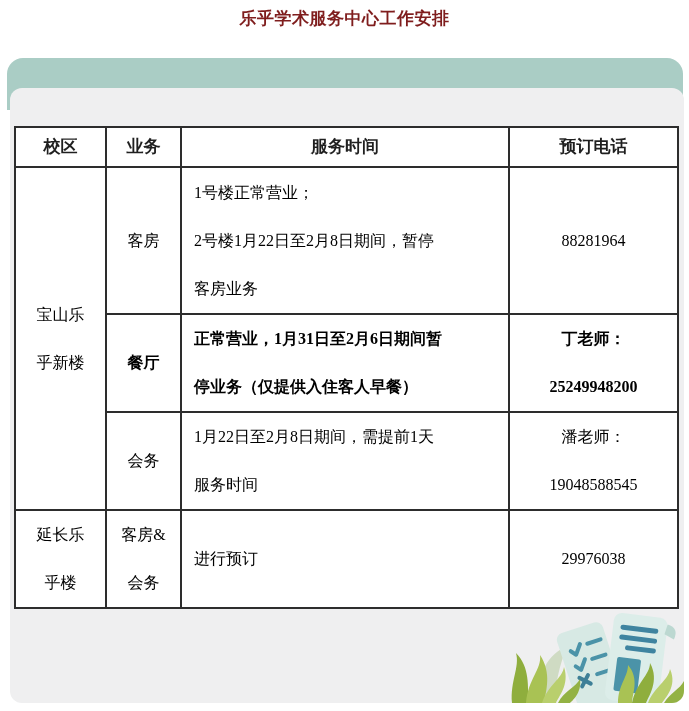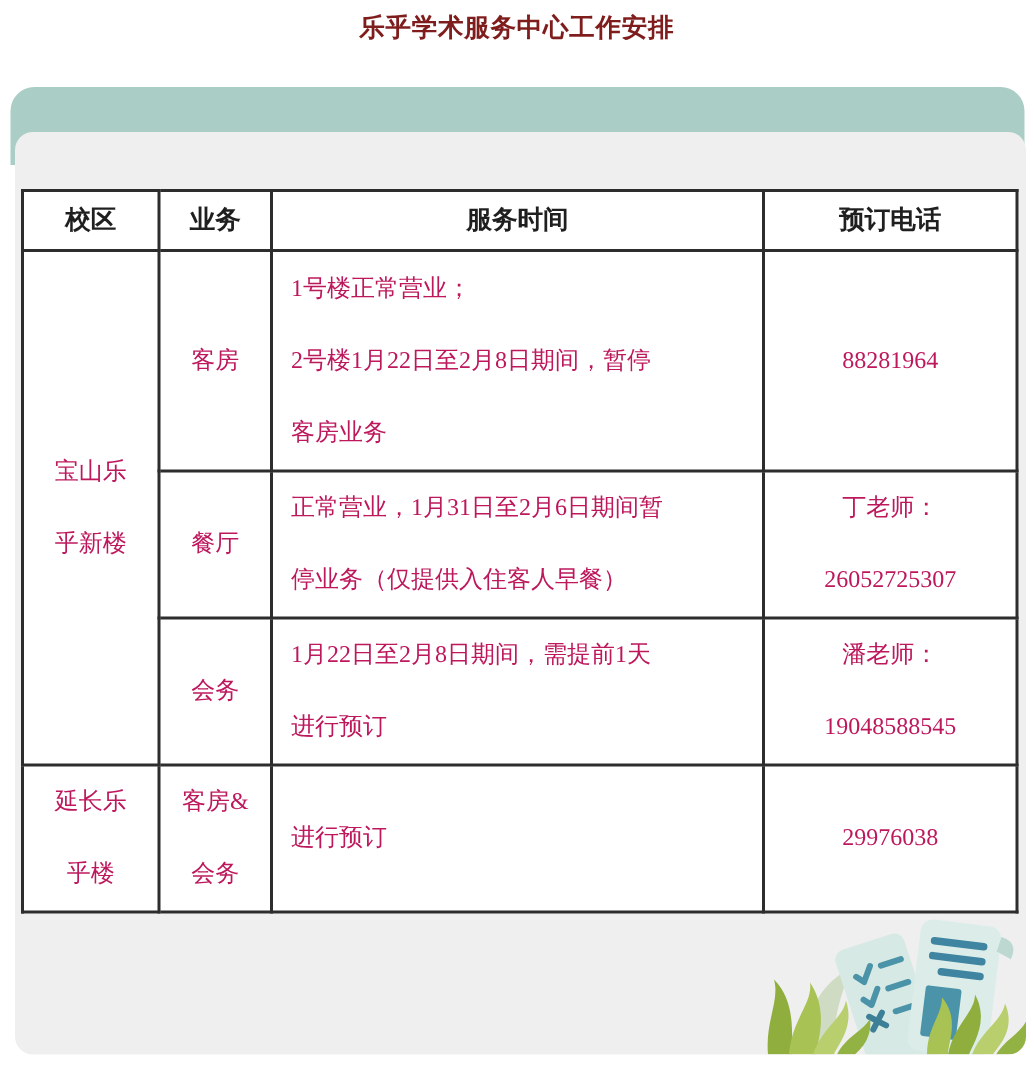--- a/index.html
+++ b/index.html
@@ -27,28 +27,28 @@
   }
   .schedule th,.schedule td{
     border:2px solid #2d2d2d;box-sizing:border-box;
     overflow:hidden;
   }
   .schedule th{
     height:40px;font-size:17px;font-weight:bold;color:#1f1f1f;
     text-align:center;vertical-align:middle;line-height:20px;
   }
   .schedule td{
-    font-size:16px;color:#be185d;text-align:center;vertical-align:middle;
+    font-size:16px;color:#000000;text-align:center;vertical-align:middle;
     line-height:48px;white-space:pre-line;padding:0;
   }
   td.service{
     text-align:left;padding-left:12px;padding-right:6px;
   }
   tr.r1 td{height:147px;}
-  tr.r2 td{height:96px;}
+  tr.r2 td{height:96px;font-weight:bold;}
   tr.r3 td{height:87px;}
   tr.r4 td{height:92px;}
   .illustration{
     position:absolute;right:0;bottom:0;width:178px;height:92px;
   }
 </style>
 </head>
 <body>
 
 <div class="page-title">乐乎学术服务中心工作安排</div>
@@ -78,26 +78,26 @@
       <td class="service">1号楼正常营业；
 2号楼1月22日至2月8日期间，暂停
 客房业务</td>
       <td>88281964</td>
     </tr>
     <tr class="r2">
       <td>餐厅</td>
       <td class="service">正常营业，1月31日至2月6日期间暂
 停业务（仅提供入住客人早餐）</td>
       <td>丁老师：
-26052725307</td>
+25249948200</td>
     </tr>
     <tr class="r3">
       <td>会务</td>
       <td class="service">1月22日至2月8日期间，需提前1天
-进行预订</td>
+服务时间</td>
       <td>潘老师：
 19048588545</td>
     </tr>
     <tr class="r4">
       <td>延长乐
 乎楼</td>
       <td>客房&amp;
 会务</td>
       <td class="service">进行预订</td>
       <td>29976038</td>

